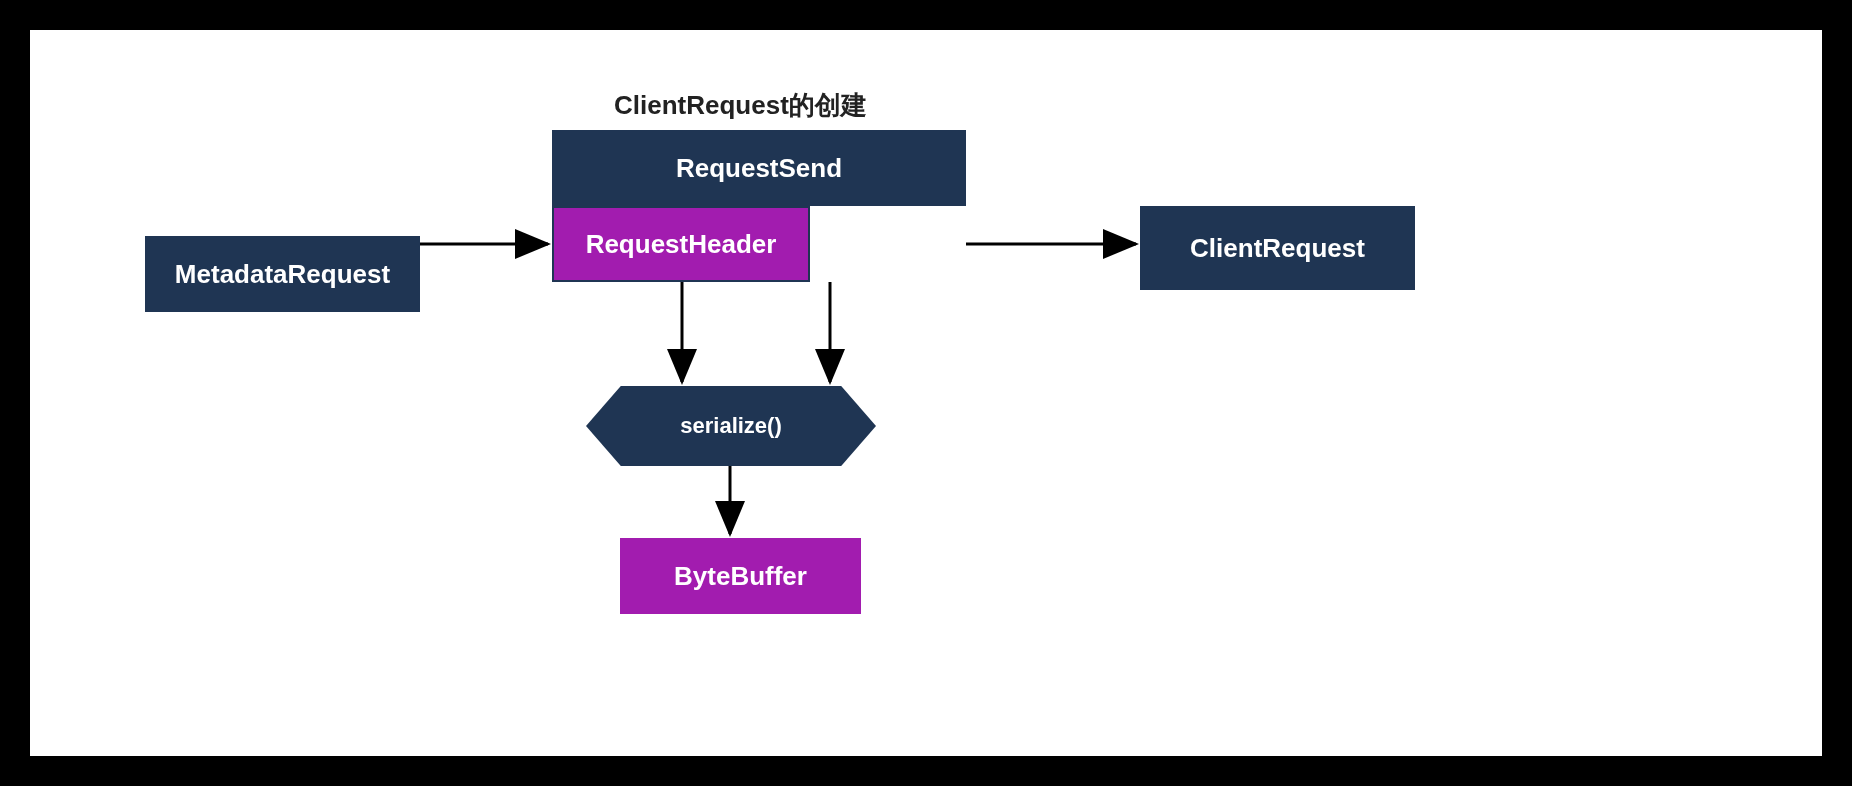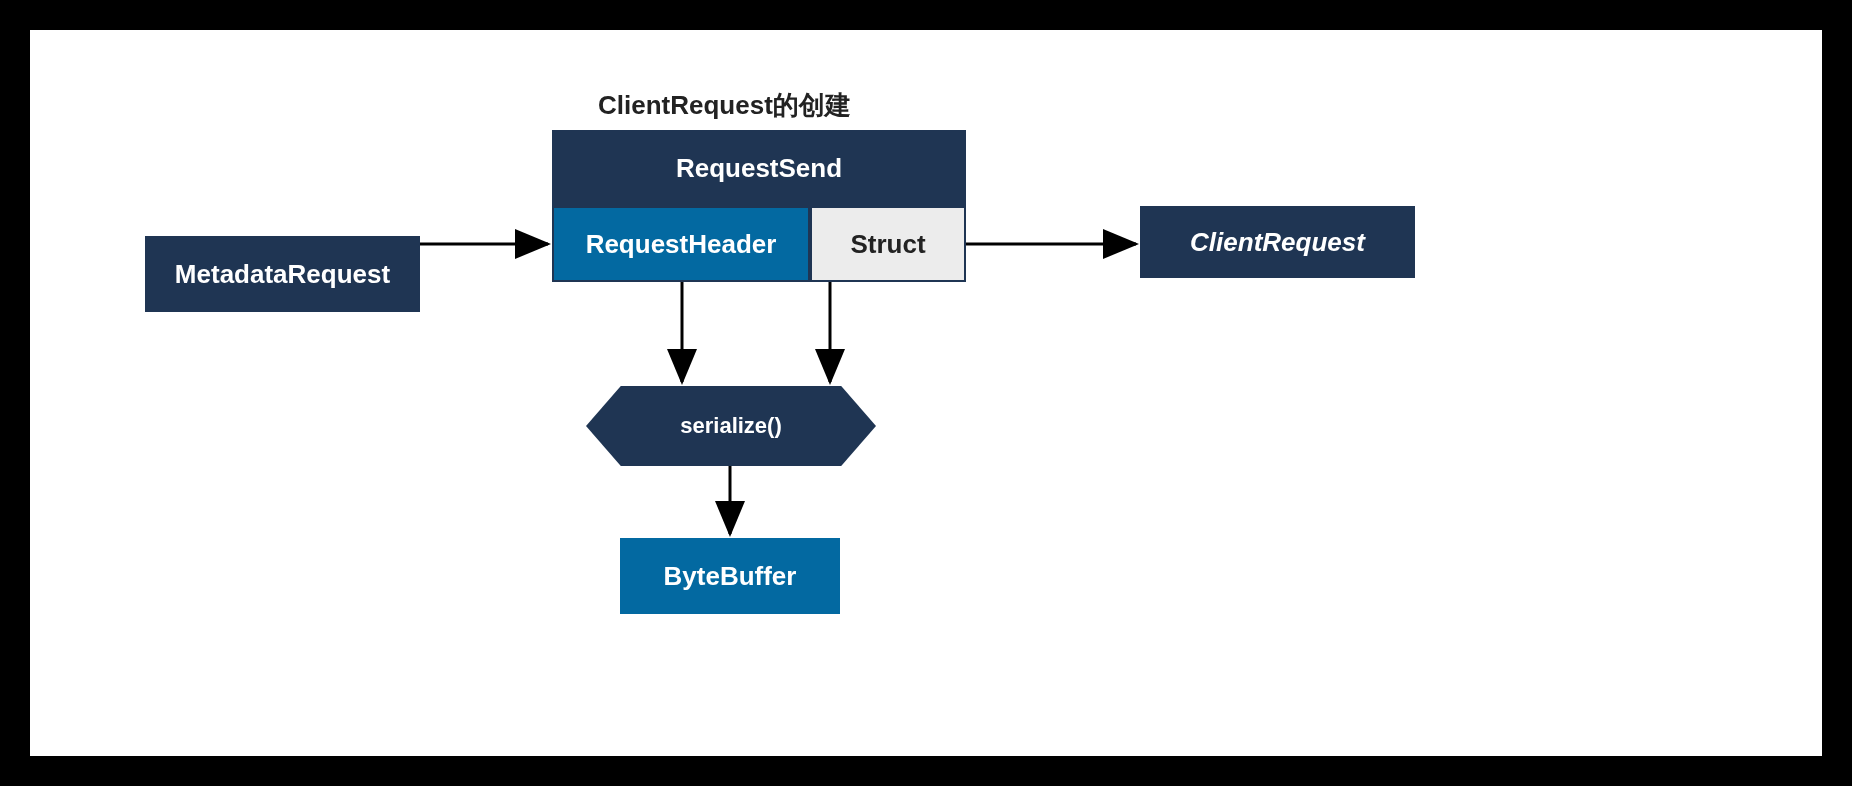--- a/index.html
+++ b/index.html
@@ -26,21 +26,21 @@
   }
   .box {
     position: absolute;
     display: flex;
     align-items: center;
     justify-content: center;
     font-weight: 700;
     font-size: 26px;
   }
   .dark   { background: #1f3553; color: #fff; text-align: right; }
-  .med    { background: #0369a1; color: #fff; }
+  .med    { background: #a21caf; color: #fff; }
   .light  { background: #ececec; color: #222; }
   .border { border: 2px solid #1f3553; }
   .hexagon {
     position: absolute;
     background: #1f3553;
     color: #fff;
     display: flex;
     align-items: center;
     justify-content: center;
     font-weight: 700;
@@ -52,35 +52,34 @@
     left: 0; top: 0;
     width: 100%; height: 100%;
     pointer-events: none;
   }
 </style>
 </head>
 <body>
 
 <div class="canvas">
 
-  <div class="title" style="left:568px; top:58px;">ClientRequest的创建</div>
+  <div class="title" style="left:584px; top:58px;">ClientRequest的创建</div>
 
   <div class="box dark border" style="left:522px; top:100px; width:414px; height:76px;">RequestSend</div>
 
   <div class="box med border" style="left:522px; top:176px; width:258px; height:76px;">RequestHeader</div>
 
-  <div class="box light border" style="left:780px; top:176px; width:156px; height:76px;">Struct</div>
 
   <div class="box dark" style="left:115px; top:176px; width:275px; height:76px;margin-top:30px;">MetadataRequest</div>
 
-  <div class="box dark" style="left:1110px; top:176px; width:275px; height:72px;font-style:italic;">ClientRequest</div>
+  <div class="box dark" style="left:1110px; top:176px; width:275px; height:84px;">ClientRequest</div>
 
   <div class="hexagon" style="left:556px; top:356px; width:290px; height:80px;">serialize()</div>
 
-  <div class="box med" style="left:590px; top:508px; width:220px; height:76px;">ByteBuffer</div>
+  <div class="box med" style="left:590px; top:508px; width:241px; height:76px;">ByteBuffer</div>
 
   <svg class="arrows">
     <defs>
       <marker id="arrowhead" markerWidth="12" markerHeight="10" refX="11" refY="5" orient="auto">
         <polygon points="0 0, 12 5, 0 10" fill="#000"></polygon>
       </marker>
     </defs>
 
     <line x1="390" y1="214" x2="518" y2="214" stroke="#000" stroke-width="3" marker-end="url(#arrowhead)"></line>
 

